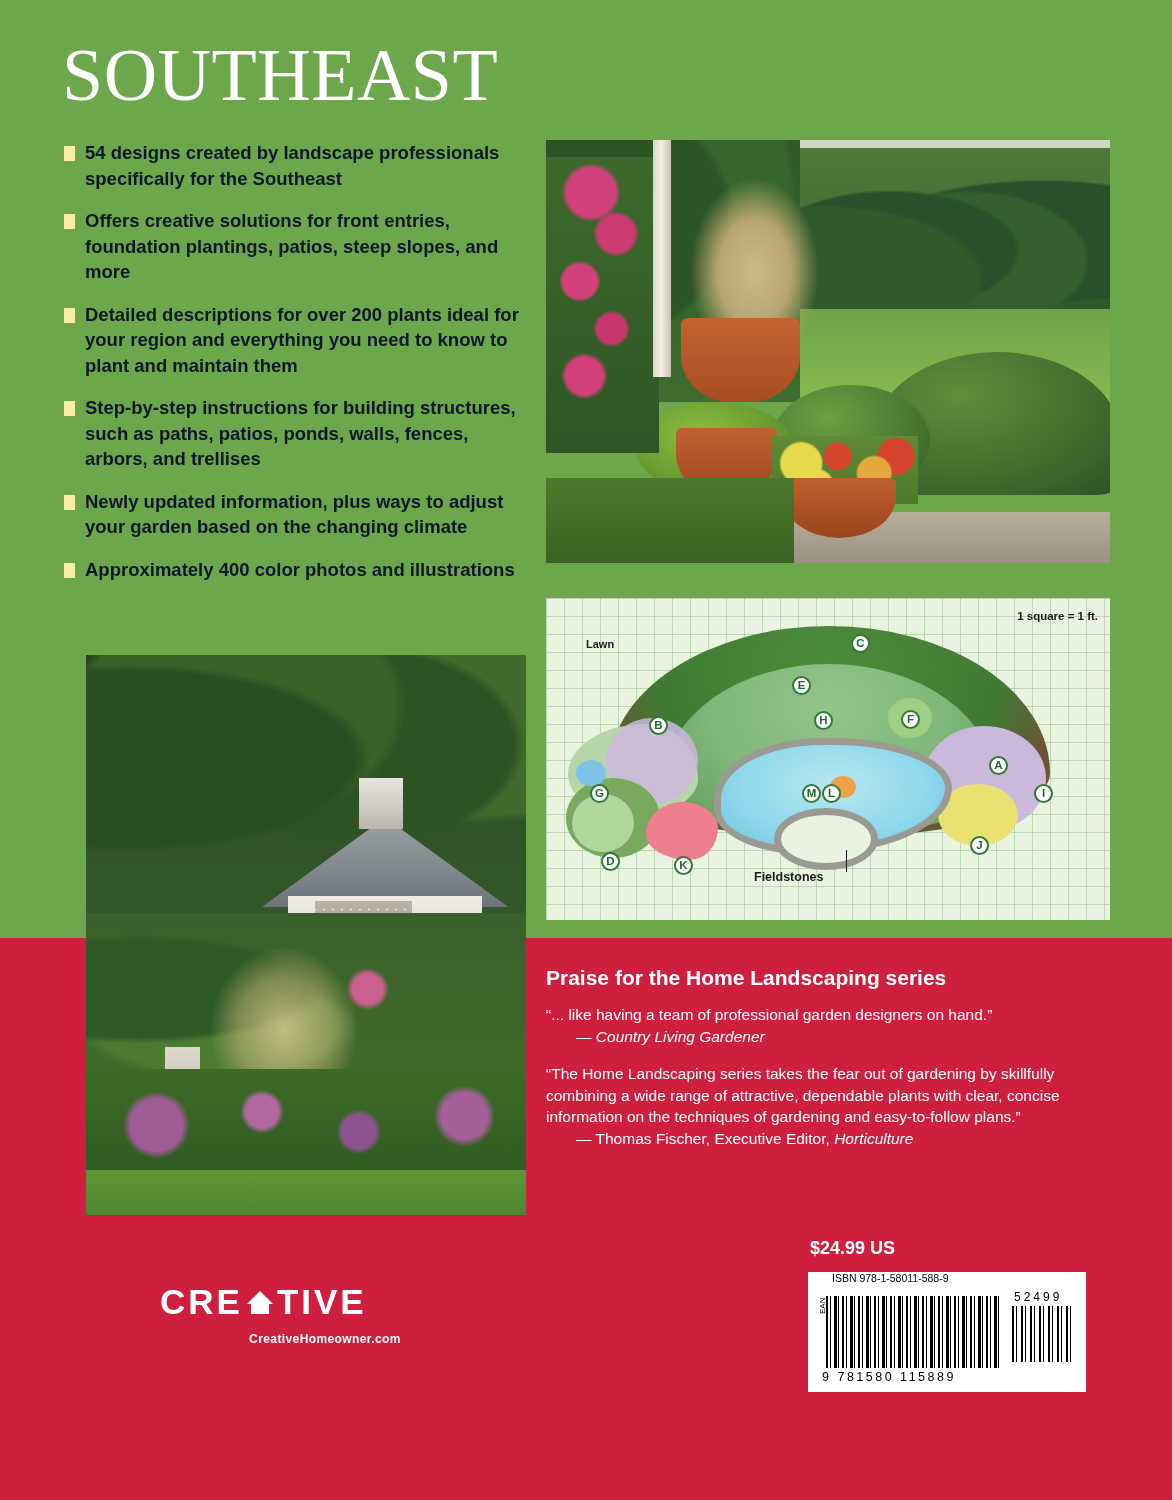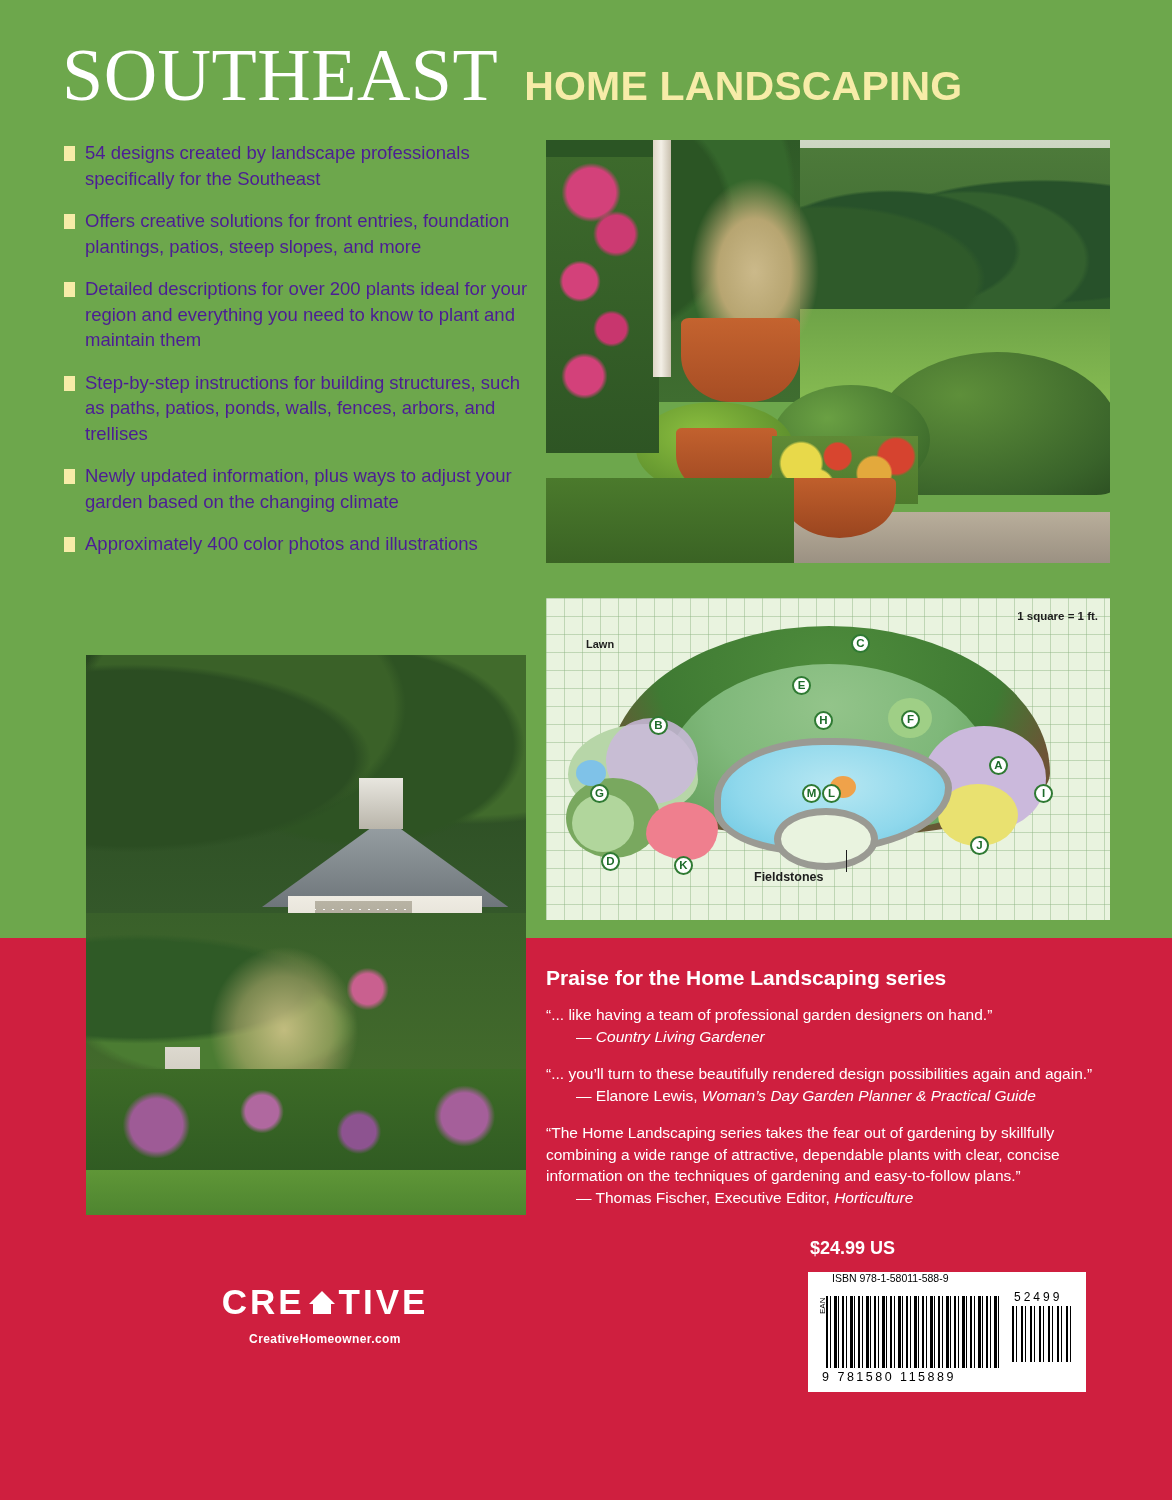--- a/index.html
+++ b/index.html
@@ -64,24 +64,24 @@
     margin-bottom: 17px;
   }
   .bullet-mark {
     width: 11px; height: 15px;
     background: #f7eca8;
     margin-right: 10px;
     margin-top: 6px;
     flex: 0 0 auto;
   }
   .bullet-text {
-    color: #4c1d95;
+    color: #0f172a;
     font-size: 18.5px;
     line-height: 25.5px;
-    font-weight: 400;
+    font-weight: 700;
   }
 
   
   .photo-top {
     position: absolute;
     left: 546px; top: 140px;
     width: 564px; height: 423px;
     overflow: hidden;
     border: 0;
   }
@@ -420,21 +420,21 @@
     left: 160px; top: 1282px;
     width: 330px;
     text-align: center;
     color: #ffffff;
   }
   .logo-main {
     font-size: 35px;
     font-weight: 700;
     letter-spacing: 3px;
     display: flex;
-    justify-content: center;
+    justify-content: flex-start;
     align-items: center;
     gap: 2px;
   }
   .logo-house {
     display: inline-block;
     width: 26px; height: 26px;
     position: relative;
     margin: 0 2px;
   }
   .logo-house::before {
@@ -466,21 +466,20 @@
 </head>
 <body>
 
 <div class="page">
 
   <div class="green-region"></div>
   <div class="red-region"></div>
 
   <div class="title-row">
     <div class="title-main">SOUTHEAST</div>
-    <div class="title-sub">HOME LANDSCAPING</div>
   </div>
 
   <div class="bullets">
     <div class="bullet">
       <span class="bullet-mark"></span>
       <span class="bullet-text">54 designs created by landscape professionals specifically for the Southeast</span>
     </div>
     <div class="bullet">
       <span class="bullet-mark"></span>
       <span class="bullet-text">Offers creative solutions for front entries, foundation plantings, patios, steep slopes, and more</span>
@@ -580,27 +579,20 @@
     <div class="praise-title">Praise for the Home Landscaping series</div>
 
     <div class="quote">
       <span>“... like having a team of professional garden designers on hand.”</span>
       <span class="attrib">
         <span>—</span>
         <em>Country Living Gardener</em>
       </span>
     </div>
 
-    <div class="quote">
-      <span>“... you’ll turn to these beautifully rendered design possibilities again and again.”</span>
-      <span class="attrib">
-        <span>— Elanore Lewis,</span>
-        <em>Woman’s Day Garden Planner &amp; Practical Guide</em>
-      </span>
-    </div>
 
     <div class="quote">
       <span>“The Home Landscaping series takes the fear out of gardening by skillfully combining a wide range of attractive, dependable plants with clear, concise information on the techniques of gardening and easy-to-follow plans.”</span>
       <span class="attrib">
         <span>— Thomas Fischer, Executive Editor,</span>
         <em>Horticulture</em>
       </span>
     </div>
   </div>
 

